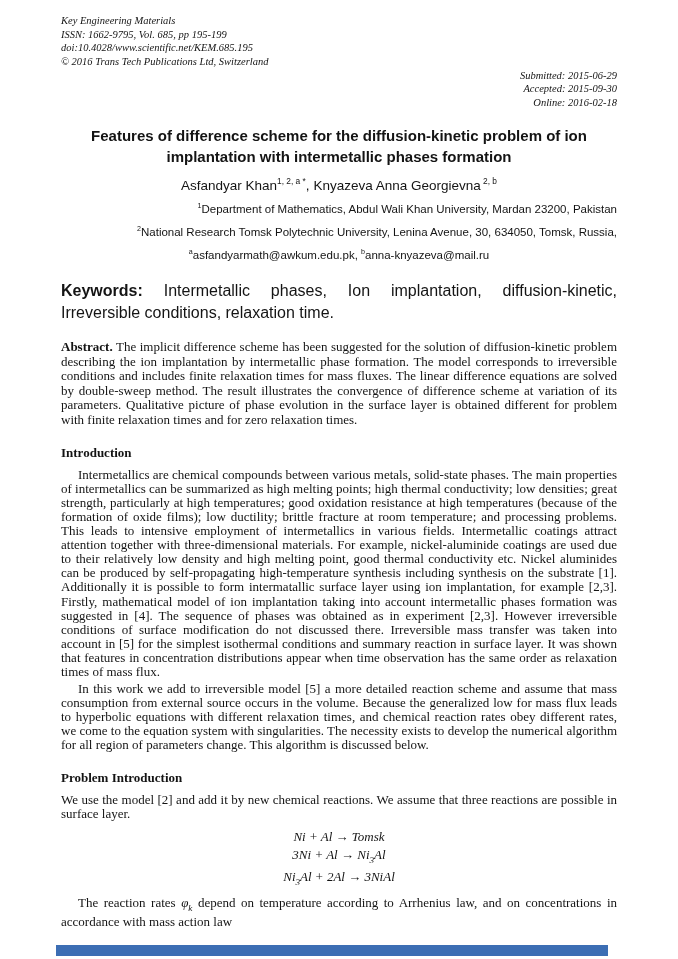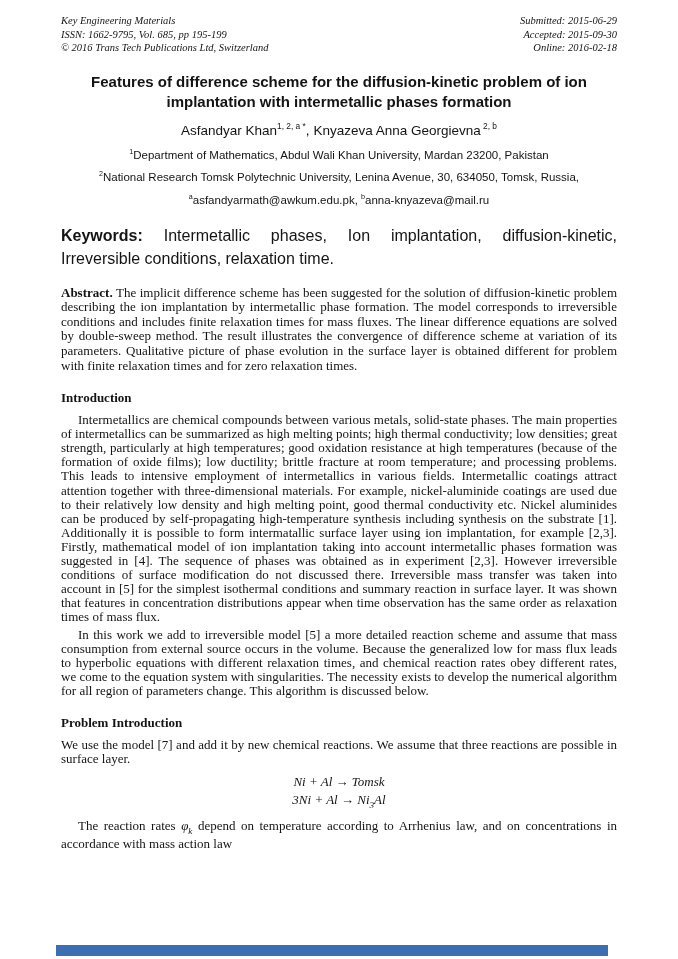--- a/index.html
+++ b/index.html
@@ -9,32 +9,32 @@
     color:#141414;
     font-family:"Liberation Serif", serif;
     position:relative;
     overflow:hidden;
   }
   .page { padding:14px 61px 0 61px; }
 
   
   .hdr { display:flex; justify-content:space-between;
          font-style:italic; font-size:10.5px; line-height:1.3;
-         font-family:"Liberation Serif", serif; }
+         font-family:"Liberation Serif", serif;flex-direction:column; }
   .hdr-right { text-align:right; }
 
   
   .title { font-family:"Liberation Sans", sans-serif; font-weight:bold;
            font-size:15px; line-height:1.34; text-align:center;
            margin:17px 4px 0 4px; }
   .authors { font-family:"Liberation Sans", sans-serif; font-size:13.5px;
              text-align:center; margin-top:9px; }
   .authors sup, .affil sup, .emails sup { font-size:62%; }
   .affil { font-family:"Liberation Sans", sans-serif; font-size:11.5px;
-           text-align:center; margin-top:10px; }
+           text-align:right; margin-top:10px; }
   .emails { font-family:"Liberation Sans", sans-serif; font-size:11.5px;
             text-align:center; margin-top:10px; }
 
   
   .keywords { font-family:Liberation Sans, sans-serif; font-size:16px;
               line-height:1.42; text-align:justify; margin:19px 0 0 0; }
   .keywords .kw-label { font-weight:bold; }
   .abstract { font-size:13px; line-height:14.6px; text-align:justify;
               margin:15px 0 0 0; }
   .abstract .ab-label { font-weight:bold; }
@@ -60,20 +60,21 @@
 </style>
 </head>
 <body>
 
 <div class="page">
 
   <header class="hdr">
     <div class="hdr-left">
       <div>Key Engineering Materials</div>
       <div>ISSN: 1662-9795, Vol. 685, pp 195-199</div>
+      <div>doi:10.4028/www.scientific.net/KEM.685.195</div>
       <div>© 2016 Trans Tech Publications Ltd, Switzerland</div>
     </div>
     <div class="hdr-right">
       <div>Submitted: 2015-06-29</div>
       <div>Accepted: 2015-09-30</div>
       <div>Online: 2016-02-18</div>
     </div>
   </header>
 
   <h1 class="title">Features of difference scheme for the diffusion-kinetic problem of ion implantation with intermetallic phases formation</h1>
@@ -91,24 +92,25 @@
   <p class="abstract"><span class="ab-label">Abstract.</span><span> The implicit difference scheme has been suggested for the solution of diffusion-kinetic problem describing the ion implantation by intermetallic phase formation. The model corresponds to irreversible conditions and includes finite relaxation times for mass fluxes. The linear difference equations are solved by double-sweep method. The result illustrates the convergence of difference scheme at variation of its parameters. Qualitative picture of phase evolution in the surface layer is obtained different for problem with finite relaxation times and for zero relaxation times.</span></p>
 
   <h2>Introduction</h2>
 
   <p class="body indent">Intermetallics are chemical compounds between various metals, solid-state phases. The main properties of intermetallics can be summarized as high melting points; high thermal conductivity; low densities; great strength, particularly at high temperatures; good oxidation resistance at high temperatures (because of the formation of oxide films); low ductility; brittle fracture at room temperature; and processing problems. This leads to intensive employment of intermetallics in various fields. Intermetallic coatings attract attention together with three-dimensional materials. For example, nickel-aluminide coatings are used due to their relatively low density and high melting point, good thermal conductivity etc. Nickel aluminides can be produced by self-propagating high-temperature synthesis including synthesis on the substrate [1]. Additionally it is possible to form intermatallic surface layer using ion implantation, for example [2,3]. Firstly, mathematical model of ion implantation taking into account intermetallic phases formation was suggested in [4]. The sequence of phases was obtained as in experiment [2,3]. However irreversible conditions of surface modification do not discussed there. Irreversible mass transfer was taken into account in [5] for the simplest isothermal conditions and summary reaction in surface layer. It was shown that features in concentration distributions appear when time observation has the same order as relaxation times of mass flux.</p>
 
   <p class="body indent">In this work we add to irreversible model [5] a more detailed reaction scheme and assume that mass consumption from external source occurs in the volume. Because the generalized low for mass flux leads to hyperbolic equations with different relaxation times, and chemical reaction rates obey different rates, we come to the equation system with singularities. The necessity exists to develop the numerical algorithm for all region of parameters change. This algorithm is discussed below.</p>
 
   <h2>Problem Introduction</h2>
 
-  <p class="body">We use the model [7] and add it by new chemical reactions. We assume that three reactions are possible in surface layer.</p>
+  <p class="body">We use the model [2] and add it by new chemical reactions. We assume that three reactions are possible in surface layer.</p>
 
   <div class="eqs">
     <div class="eq"><span>Ni + Al → Tomsk</span></div>
     <div class="eq"><span>3Ni + Al → Ni</span><sub>3</sub><span>Al</span></div>
+    <div class="eq"><span>Ni</span><sub>3</sub><span>Al + 2Al → 3NiAl</span></div>
   </div>
 
   <p class="body indent"><span>The reaction rates </span><span class="rates-sym"><span>φ</span><sub>k</sub></span><span> depend on temperature according to Arrhenius law, and on concentrations in accordance with mass action law</span></p>
 
 </div>
 
 <div class="footer-bar"></div>
 
 </body></html>

